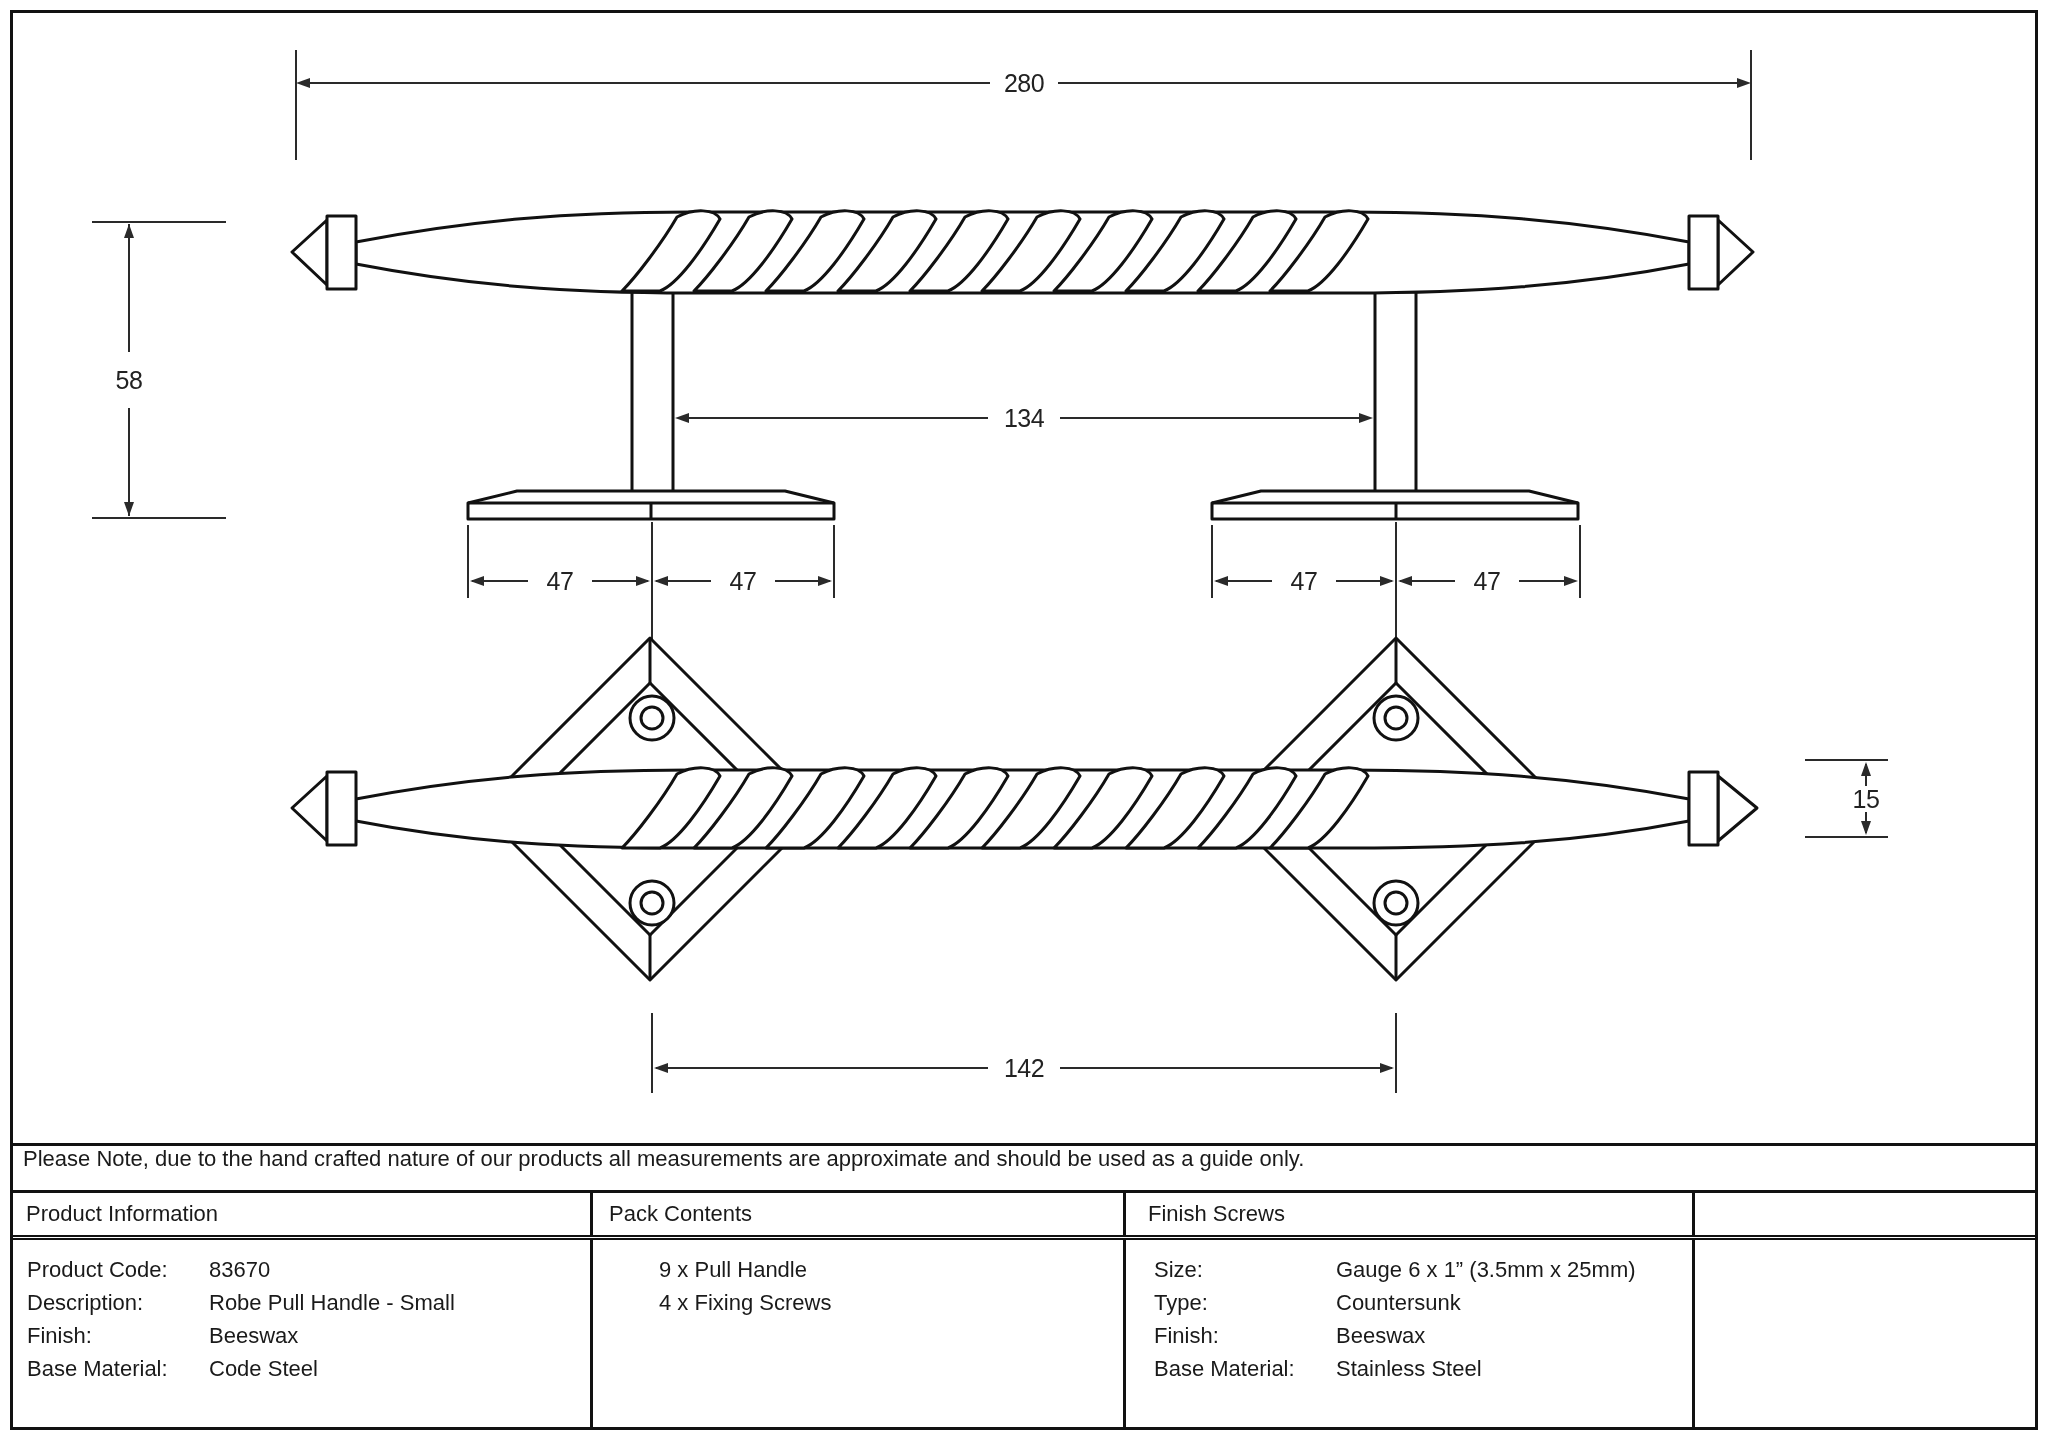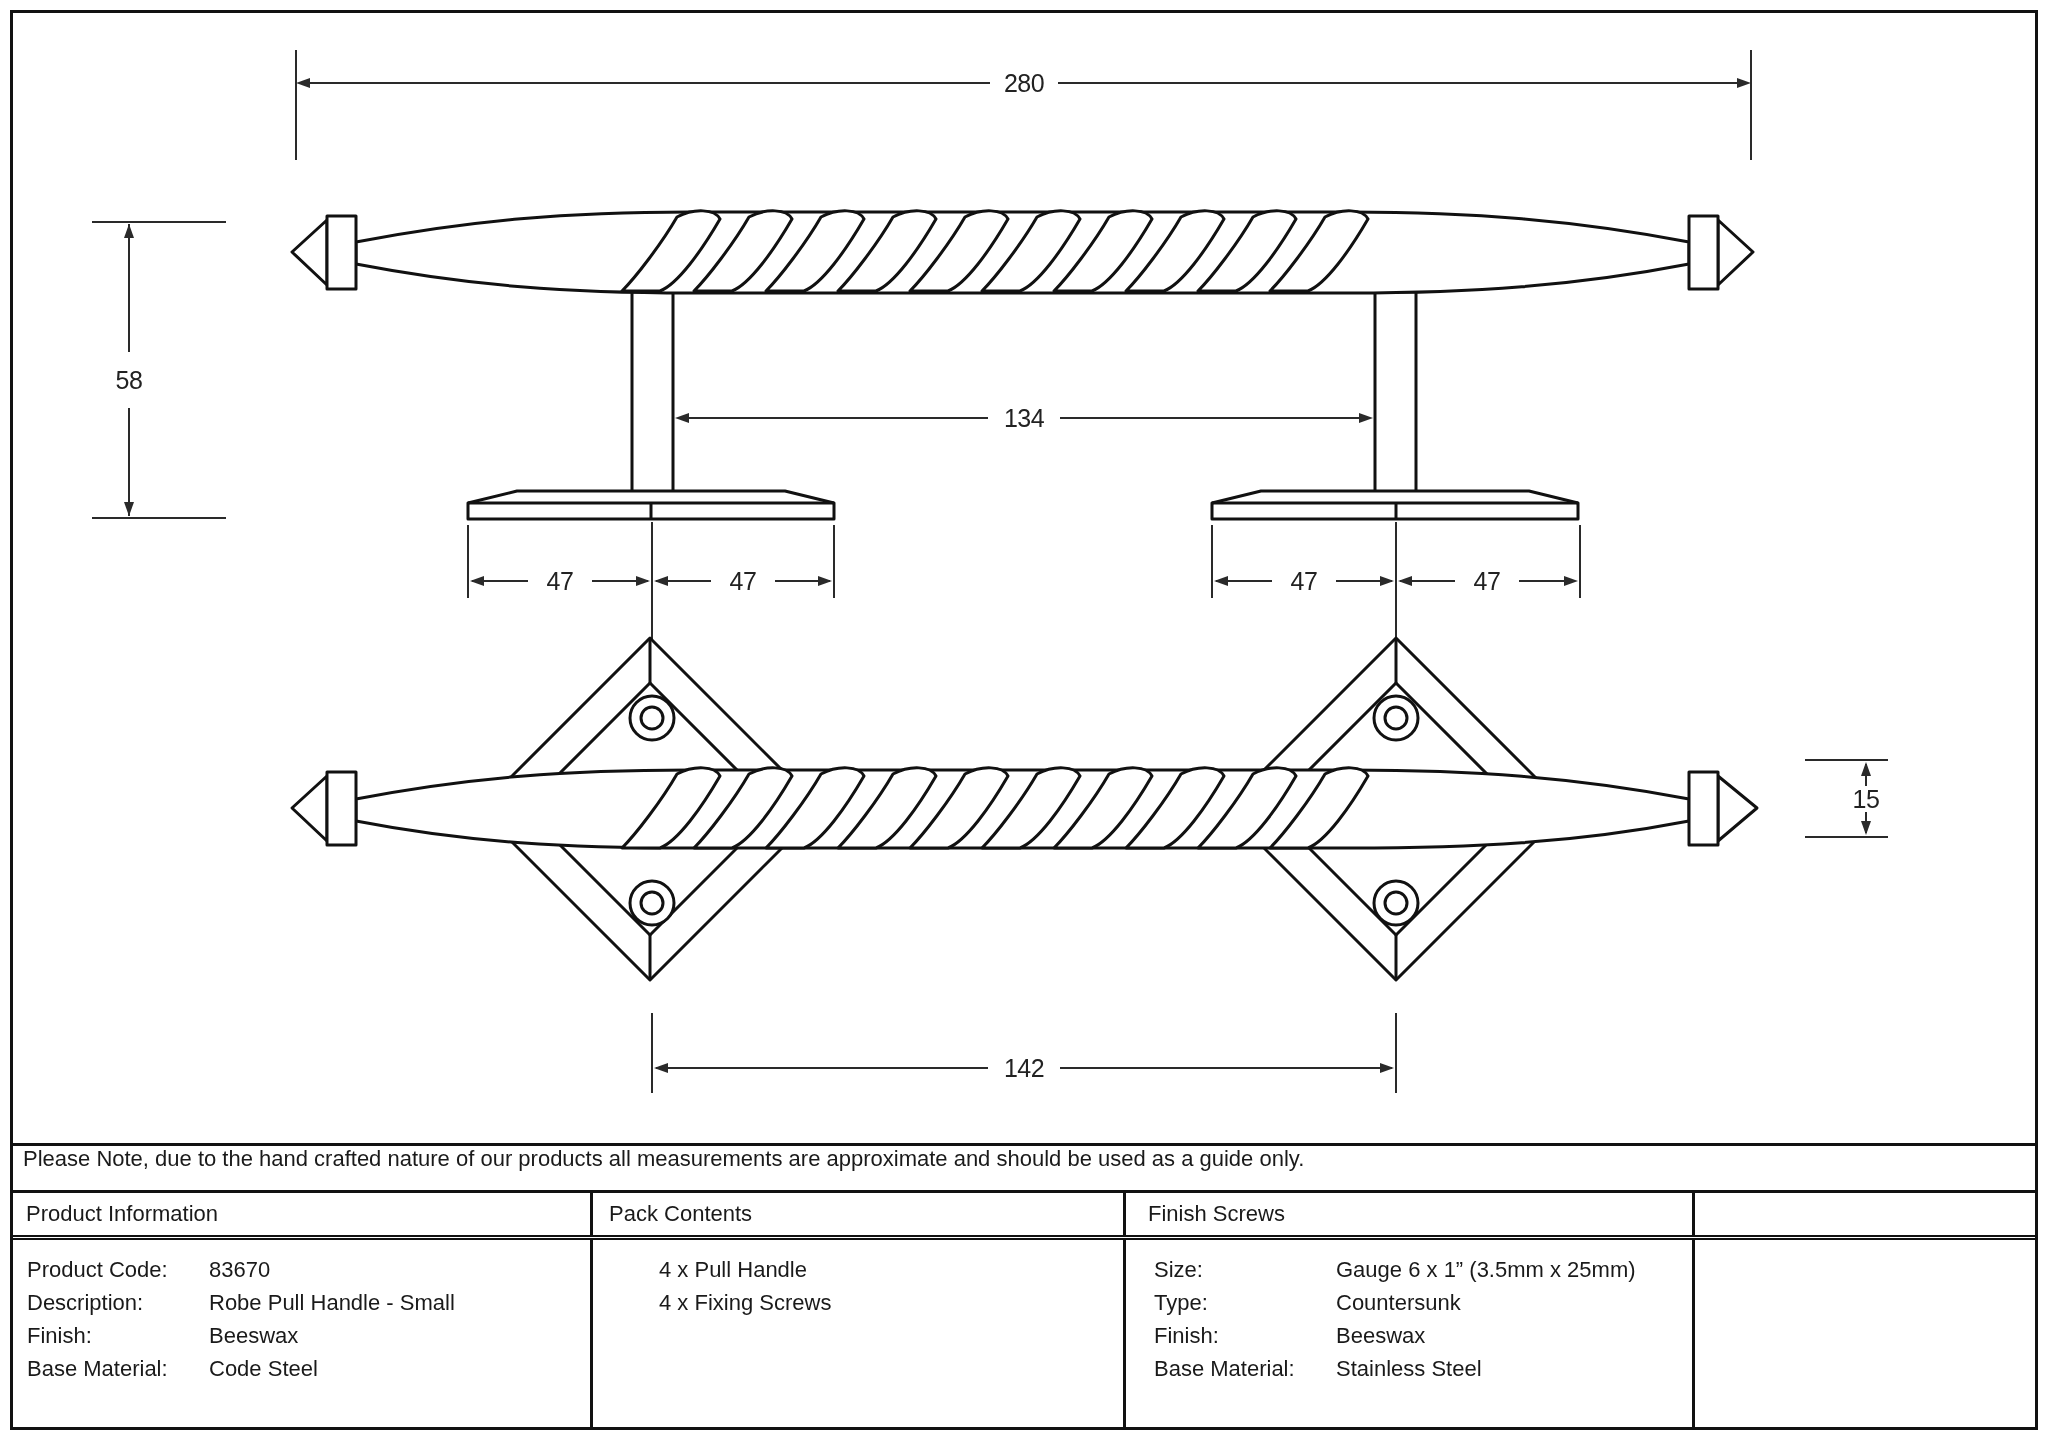--- a/index.html
+++ b/index.html
@@ -205,21 +205,21 @@
         <span>Description:</span>
         <span>Robe Pull Handle - Small</span>
         <span>Finish:</span>
         <span>Beeswax</span>
         <span>Base Material:</span>
         <span>Code Steel</span>
       </div>
     </div>
 
     <div class="cell c2 pad2" style="left:580px;width:533px;">
-      <div class="pack-item">4 x Pull Handle</div>
+      <div class="pack-item">9 x Pull Handle</div>
       <div class="pack-item">4 x Fixing Screws</div>
     </div>
 
     <div class="cell c2 pad3" style="left:1113px;width:569px;padding-left:28px;">
       <div class="kv">
         <span>Size:</span>
         <span>Gauge 6 x 1” (3.5mm x 25mm)</span>
         <span>Type:</span>
         <span>Countersunk</span>
         <span>Finish:</span>

